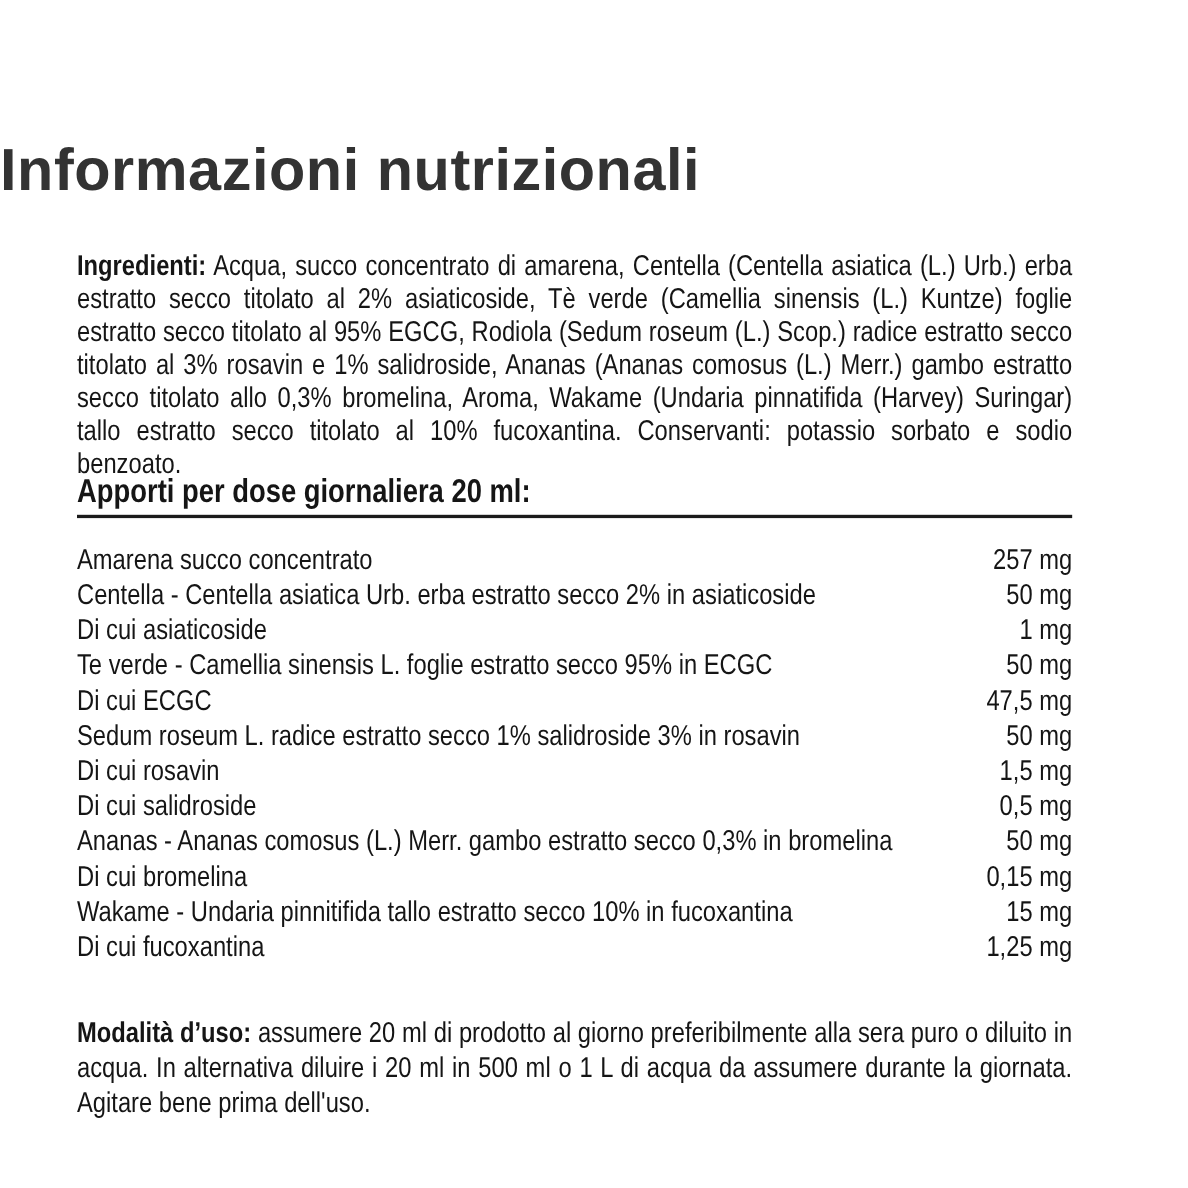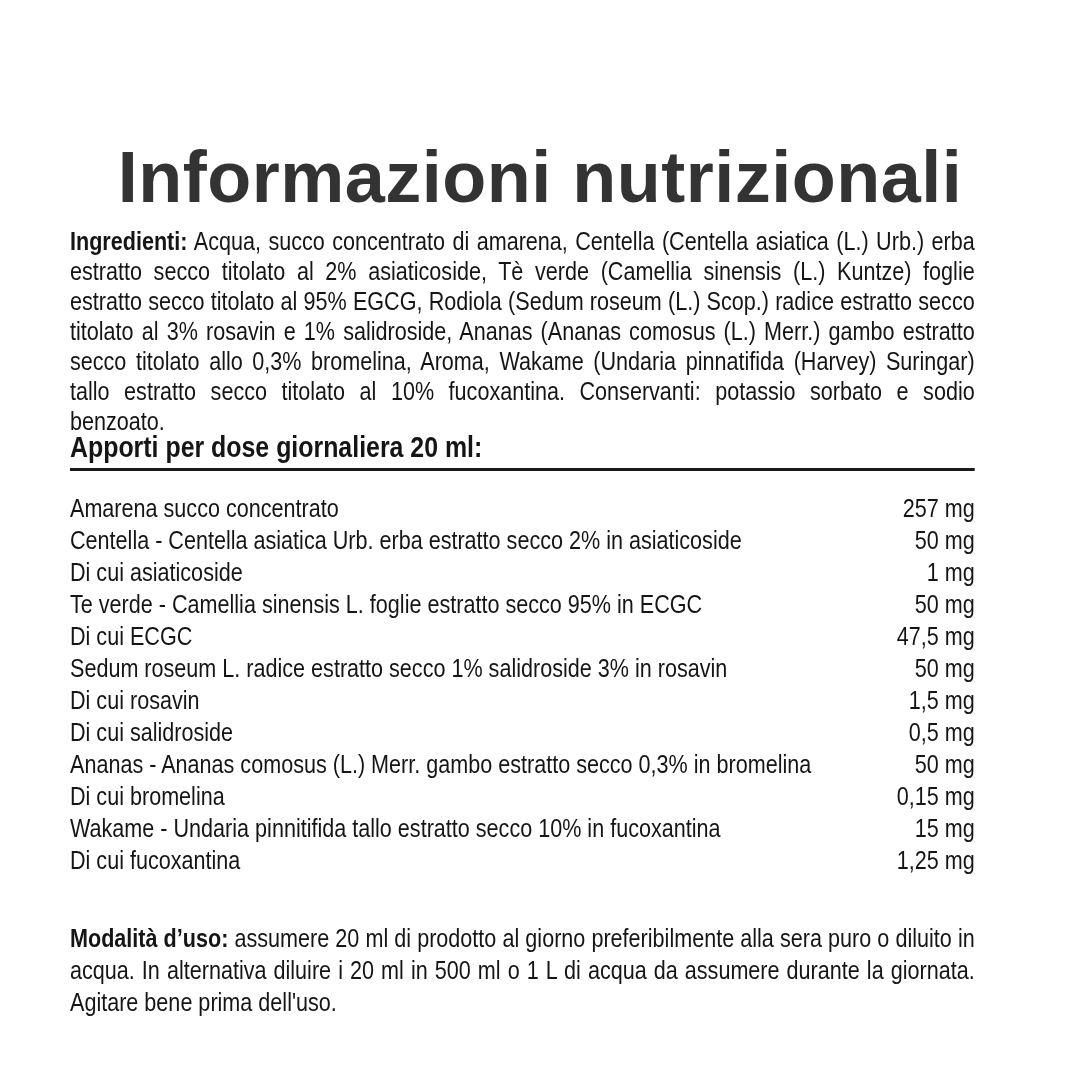--- a/index.html
+++ b/index.html
@@ -13,22 +13,22 @@
     position: relative;
     overflow: hidden;
     font-family: "Liberation Sans", sans-serif;
     color: #151515;
   }
   .page-title {
     position: absolute;
     top: 88px;
     left: 0;
     width: 1080px;
-    text-align: center;
-    font-size: 72px;
+    text-align: left;
+    font-size: 54px;
     font-weight: 700;
     letter-spacing: 0.5px;
     color: #333333;
   }
   
   .sheet {
     position: absolute;
     left: 70px;
     top: 0;
     width: 1090px;

